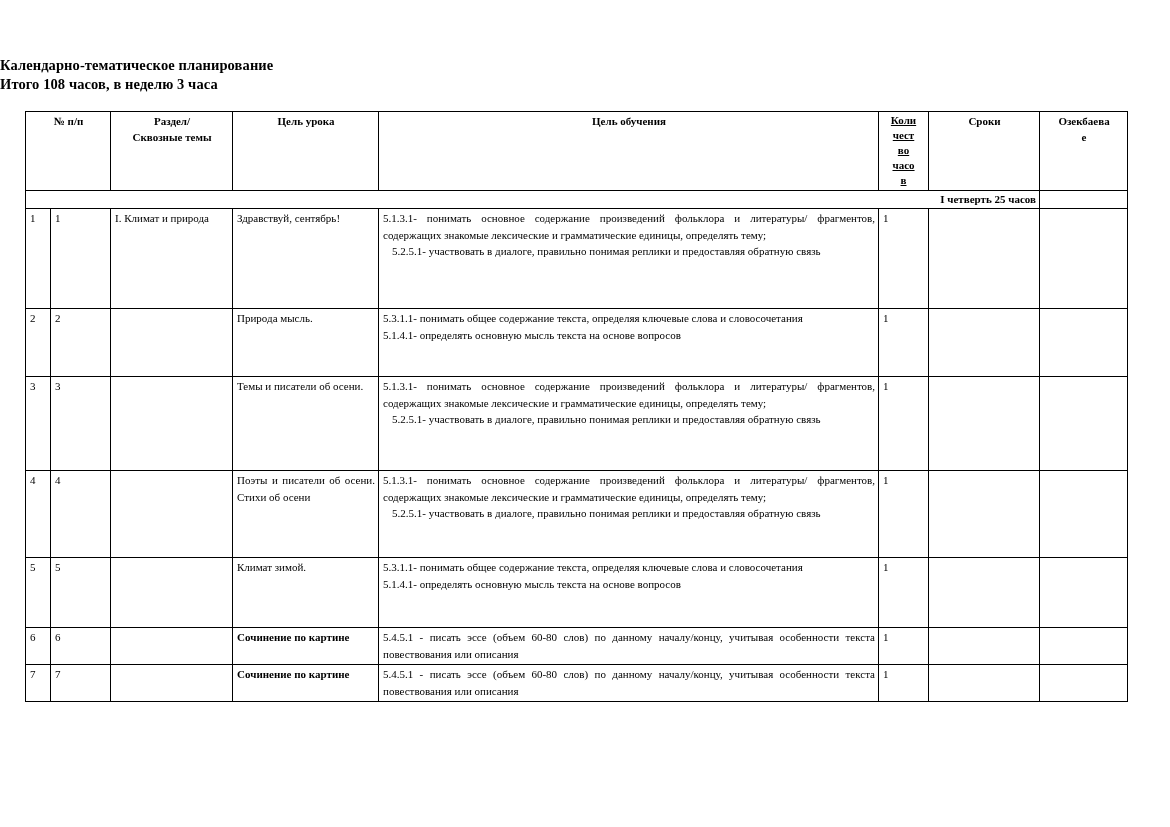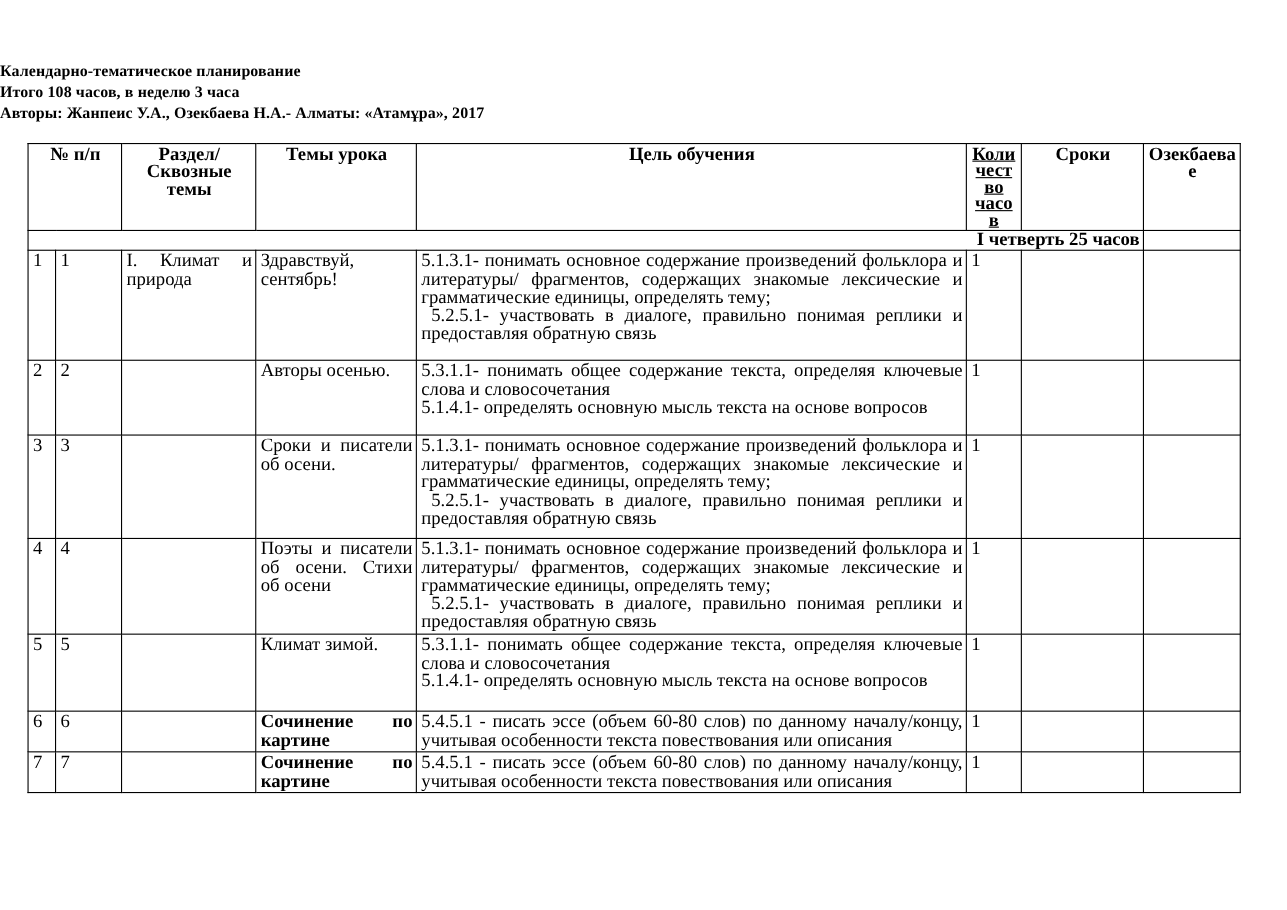--- a/index.html
+++ b/index.html
@@ -38,21 +38,21 @@
   
   .table-wrap {
     margin-top: 17px;
     padding-left: 25px;
     padding-right: 39px;
   }
   table.ktp {
     border-collapse: collapse;
     table-layout: fixed;
     width: 1018px;
-    font-size: 17px;
+    font-size: 11px;
     line-height: 16.4px;
   }
   table.ktp td, table.ktp th {
     border: 1px solid #000000;
     vertical-align: top;
     padding: 1px 3px 2px 4px;
     box-sizing: border-box;
   }
 
   
@@ -108,21 +108,20 @@
   td.cel-cell p { margin: 0; }
 </style>
 </head>
 <body>
 
 <div class="page">
 
   <div class="title-block">
     <div class="title-line">Календарно-тематическое планирование</div>
     <div class="title-line">Итого 108 часов, в неделю 3 часа</div>
-    <div class="title-line">Авторы: Жанпеис У.А., Озекбаева Н.А.- Алматы:  «Атамұра»,  2017</div>
   </div>
 
   <div class="table-wrap">
     <table class="ktp">
       <colgroup>
         <col class="c-num1">
           <col class="c-num2">
           <col class="c-razdel">
           <col class="c-tema">
         <col class="c-cel">
@@ -130,21 +129,21 @@
           <col class="c-srok">
           <col class="c-prim">
       </colgroup>
       <thead>
         <tr>
           <td colspan="2">№ п/п</td>
           <td>
             <span>Раздел/</span><br>
             <span>Сквозные темы</span>
           </td>
-          <td>Темы урока</td>
+          <td>Цель урока</td>
           <td>Цель обучения</td>
           <td class="h-kol">
             <span>Коли</span><br>
             <span>чест</span><br>
             <span>во</span><br>
             <span>часо</span><br>
             <span>в</span>
           </td>
           <td>Сроки</td>
           <td class="h-prim">
@@ -171,35 +170,35 @@
           </td>
           <td>1</td>
           <td></td>
           <td></td>
         </tr>
 
         <tr style="height:68px;">
           <td>2</td>
           <td>2</td>
           <td class="just"></td>
-          <td>Авторы осенью.</td>
+          <td>Природа мысль.</td>
           <td class="just cel-cell">
             <p>5.3.1.1- понимать общее содержание текста, определяя ключевые слова и словосочетания</p>
             <p>5.1.4.1- определять основную мысль текста на основе вопросов</p>
           </td>
           <td>1</td>
           <td></td>
           <td></td>
         </tr>
 
         <tr style="height:94px;">
           <td>3</td>
           <td>3</td>
           <td class="just"></td>
-          <td class="just">Сроки и писатели об осени.</td>
+          <td class="just">Темы и писатели об осени.</td>
           <td class="just cel-cell mid">
             <p>5.1.3.1- понимать основное содержание произведений фольклора и литературы/ фрагментов, содержащих знакомые лексические и грамматические единицы, определять тему;</p>
             <p class="p-indent">5.2.5.1- участвовать в диалоге, правильно понимая реплики и предоставляя обратную связь</p>
           </td>
           <td>1</td>
           <td></td>
           <td></td>
         </tr>
 
         <tr style="height:87px;">

